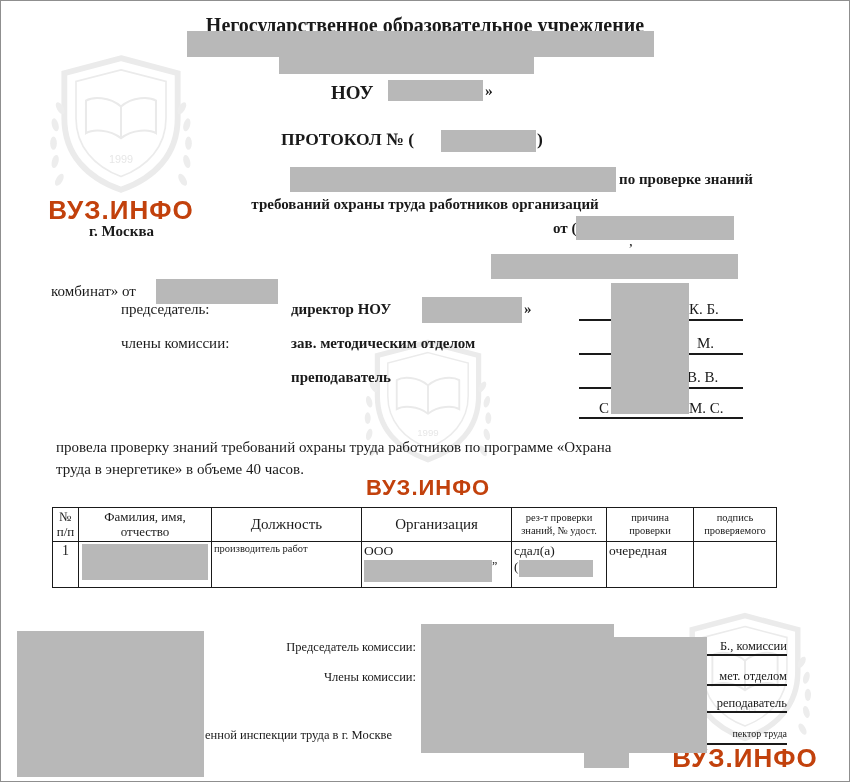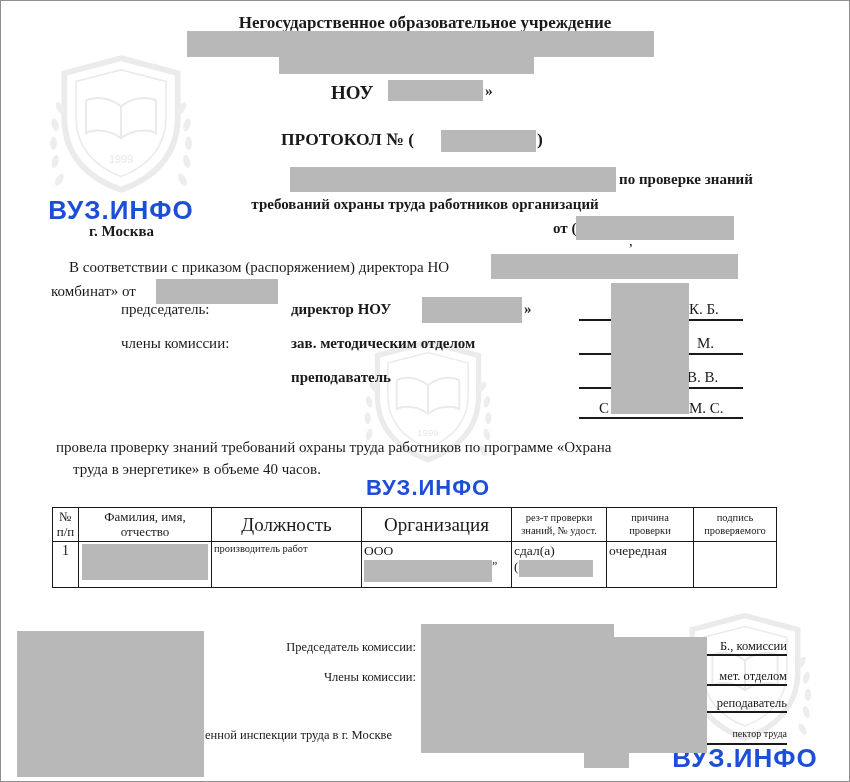--- a/index.html
+++ b/index.html
@@ -8,28 +8,28 @@
     font-family:"Liberation Serif","DejaVu Serif",serif;color:#1a1a1a;
     border:1px solid #8f8f8f;box-sizing:border-box;overflow:hidden;
   }
   .t{position:absolute;white-space:nowrap;font-size:15px;line-height:1.2;z-index:2;}
   .b{font-weight:bold;}
   .center{left:0;width:100%;text-align:center;white-space:normal;}
   .redact{position:absolute;background:#b8b8b8;z-index:3;}
   .uline{position:absolute;height:2px;background:#1a1a1a;z-index:2;}
   
   .wm{position:absolute;z-index:0;}
-  .wmtext{position:absolute;z-index:0;font-weight:bold;color:#1d4ed8;
+  .wmtext{position:absolute;z-index:0;font-weight:bold;color:#c2410c;
     letter-spacing:1px;text-align:center;font-family:"Liberation Sans",sans-serif;}
   
   .doc-table{position:absolute;left:51px;top:506px;z-index:2;border-collapse:collapse;table-layout:fixed;width:724px;}
   .doc-table td,.doc-table th{border:1.5px solid #1a1a1a;font-weight:normal;padding:1px 2px;vertical-align:middle;overflow:hidden;}
   .doc-table th{white-space:pre-line;text-align:center;line-height:1.15;}
   .doc-table .h-md{font-size:13px;}
-  .doc-table .h-lg{font-size:19px;}
+  .doc-table .h-lg{font-size:15px;}
   .doc-table .h-sm{font-size:10.5px;}
   .doc-table tr.data td{vertical-align:top;height:43px;font-size:13.5px;}
   .cell-redact{background:#b8b8b8;}
   .row2{display:flex;align-items:flex-start;}
 </style>
 </head>
 <body>
 
 <div class="page">
 
@@ -65,21 +65,21 @@
   <svg class="wm" style="left:360px;top:328px;width:134px;height:144px" viewBox="0 0 180 170">
       <use href="#wm-shield"></use>
     </svg>
   <div class="wmtext" style="left:358px;top:474px;width:138px;font-size:22px">ВУЗ.ИНФО</div>
 
   <svg class="wm" style="left:658px;top:610px;width:172px;height:132px" viewBox="0 0 180 170">
       <use href="#wm-shield"></use>
     </svg>
   <div class="wmtext" style="left:658px;top:742px;width:172px;font-size:26px">ВУЗ.ИНФО</div>
 
-  <div class="t b center" style="top:12px;font-size:17px">Негосударственное образовательное учреждение</div>
+  <div class="t b center" style="top:12px;font-size:20px">Негосударственное образовательное учреждение</div>
 
   <div class="redact" style="left:186px;top:30px;width:467px;height:26px"></div>
   <div class="redact" style="left:278px;top:56px;width:255px;height:17px"></div>
 
   <span class="t b" style="left:330px;top:81px;font-size:19px">НОУ</span>
   <div class="redact" style="left:387px;top:79px;width:95px;height:21px"></div>
   <span class="t b" style="left:484px;top:81px;font-size:15.5px">»</span>
 
   <span class="t b" style="left:280px;top:128px;font-size:17.5px">ПРОТОКОЛ № (</span>
   <div class="redact" style="left:440px;top:129px;width:95px;height:22px"></div>
@@ -87,21 +87,20 @@
 
   <div class="redact" style="left:289px;top:166px;width:326px;height:25px"></div>
   <span class="t b" style="left:618px;top:169px">по проверке знаний</span>
   <div class="t b center" style="top:194px">требований охраны труда работников организаций</div>
 
   <span class="t b" style="left:88px;top:221px">г. Москва</span>
   <span class="t b" style="left:552px;top:218px">от (</span>
   <div class="redact" style="left:575px;top:215px;width:158px;height:24px"></div>
   <span class="t" style="left:628px;top:231px">,</span>
 
-  <span class="t" style="left:68px;top:257px">В соответствии с приказом (распоряжением) директора НО</span>
   <div class="redact" style="left:490px;top:253px;width:247px;height:25px"></div>
   <span class="t" style="left:50px;top:281px">комбинат» от</span>
   <div class="redact" style="left:155px;top:278px;width:122px;height:25px"></div>
 
   <span class="t" style="left:120px;top:299px">председатель:</span>
   <span class="t" style="left:120px;top:333px">члены комиссии:</span>
 
   <span class="t b" style="left:290px;top:299px">директор НОУ</span>
   <div class="redact" style="left:421px;top:296px;width:100px;height:26px"></div>
   <span class="t b" style="left:523px;top:299px">»</span>
@@ -115,21 +114,21 @@
 
   <span class="t" style="left:688px;top:299px">К. Б.</span>
   <span class="t" style="left:696px;top:333px">М.</span>
   <span class="t" style="left:686px;top:367px">В. В.</span>
   <span class="t" style="left:598px;top:398px">С</span>
   <span class="t" style="left:688px;top:398px">М. С.</span>
 
   <div class="redact" style="left:610px;top:282px;width:78px;height:131px"></div>
 
   <span class="t" style="left:55px;top:437px">провела проверку знаний требований охраны труда работников по программе «Охрана</span>
-  <span class="t" style="left:72px;top:459px">труда в энергетике» в объеме 40 часов.</span>
+  <span class="t" style="left:55px;top:459px">труда в энергетике» в объеме 40 часов.</span>
 
   <table class="doc-table">
     <colgroup>
       <col style="width:26px">
         <col style="width:133px">
         <col style="width:150px">
         <col style="width:150px">
       <col style="width:95px">
         <col style="width:87px">
         <col style="width:83px">

